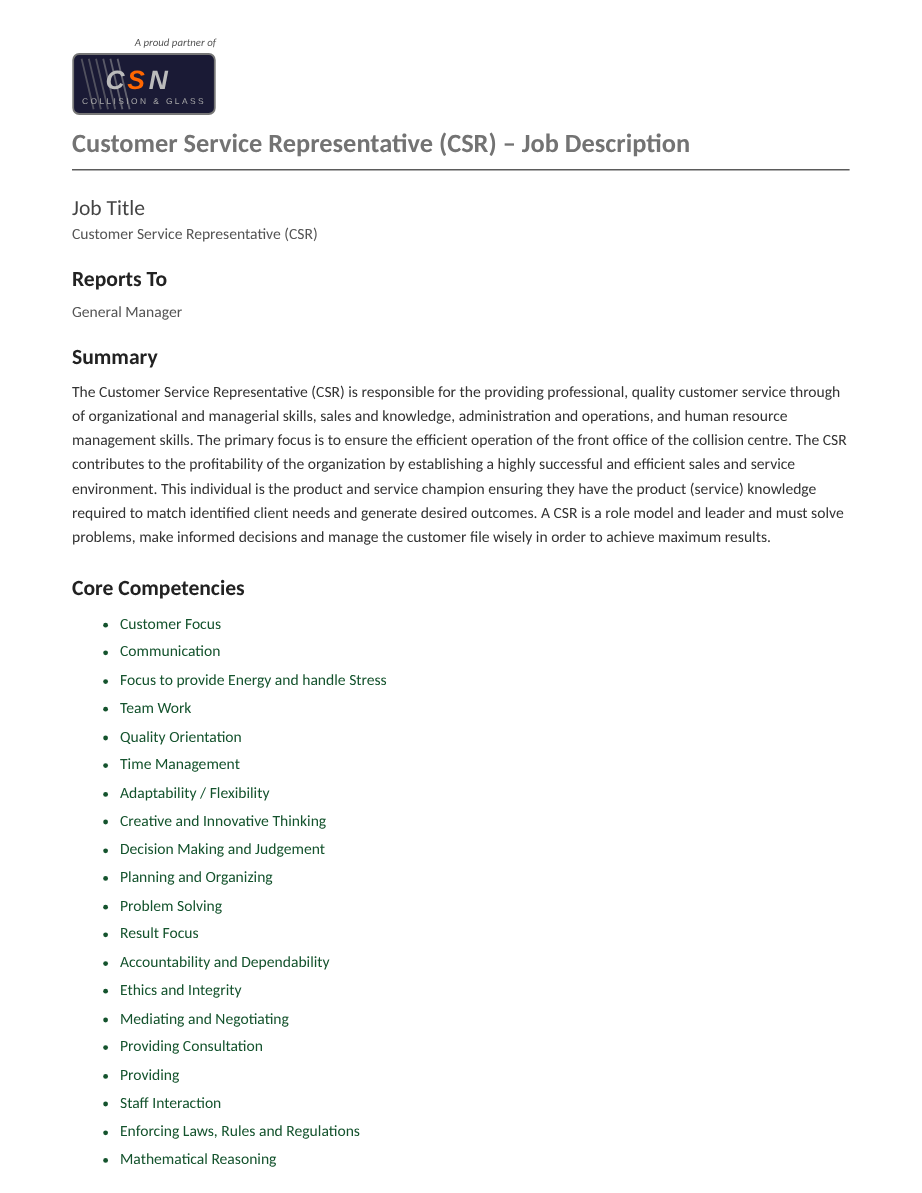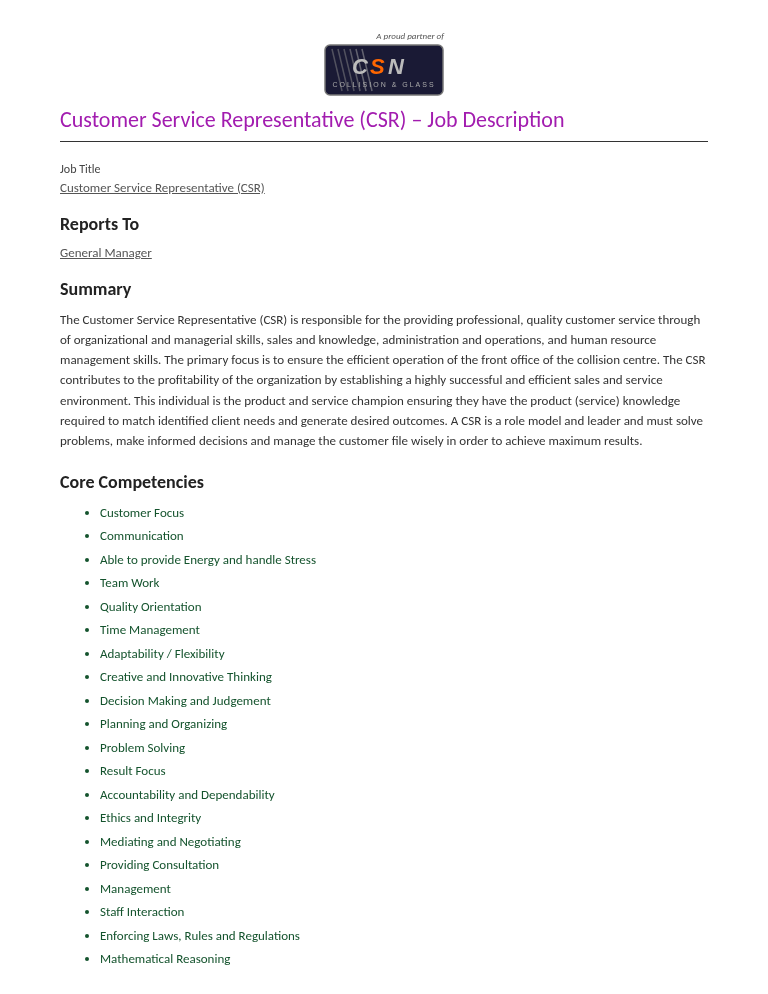--- a/index.html
+++ b/index.html
@@ -20,45 +20,44 @@
     .page {
       width: 768px;
       min-height: 994px;
       background: #ffffff;
       padding: 30px 60px 60px 60px;
       position: relative;
     }
 
     .header-area {
       display: flex;
-      justify-content: center;
+      justify-content: flex-start;
       margin-bottom: 10px;
     }
 
     .page-title {
       font-size: 22px;
-      font-weight: 400;
-      color: #a21caf;
+      font-weight: 700;
+      color: #737373;
       padding-bottom: 8px;
       border-bottom: 1.5px solid #333333;
       margin-bottom: 20px;
     }
 
     .section-label {
-      font-size: 12px;
+      font-size: 18px;
       color: #444444;
       margin-bottom: 4px;
       font-weight: 400;
     }
 
     .section-value {
       font-size: 13px;
       color: #555555;
       margin-bottom: 18px;
-      text-decoration: underline;
     }
 
     .section-heading {
       font-size: 18px;
       font-weight: 700;
       color: #222222;
       margin-top: 10px;
       margin-bottom: 10px;
     }
 
@@ -147,33 +146,33 @@
   <h2 class="section-heading">Reports To</h2>
   <div class="section-value">General Manager</div>
 
   <h2 class="section-heading">Summary</h2>
   <p class="summary-text">The Customer Service Representative (CSR) is responsible for the providing professional, quality customer service through of organizational and managerial skills, sales and knowledge, administration and operations, and human resource management skills. The primary focus is to ensure the efficient operation of the front office of the collision centre. The CSR contributes to the profitability of the organization by establishing a highly successful and efficient sales and service environment. This individual is the product and service champion ensuring they have the product (service) knowledge required to match identified client needs and generate desired outcomes.  A CSR is a role model and leader and must solve problems, make informed decisions and manage the customer file wisely in order to achieve maximum results.</p>
 
   <h2 class="section-heading">Core Competencies</h2>
   <ul class="competencies-list" id="competencies-ul">
   <li>Customer Focus</li>
       <li>Communication</li>
-      <li>Able to provide Energy and  handle Stress</li>
+      <li>Focus to provide Energy and  handle Stress</li>
       <li>Team Work</li>
       <li>Quality Orientation</li>
       <li>Time Management</li>
       <li>Adaptability / Flexibility</li>
       <li>Creative and Innovative Thinking</li>
       <li>Decision Making and Judgement</li>
       <li>Planning and Organizing</li>
       <li>Problem Solving</li>
       <li>Result Focus</li>
       <li>Accountability and Dependability</li>
       <li>Ethics and Integrity</li>
       <li>Mediating and Negotiating</li>
       <li>Providing Consultation</li>
-      <li>Management</li>
+      <li>Providing</li>
       <li>Staff Interaction</li>
       <li>Enforcing Laws, Rules and Regulations</li>
       <li>Mathematical Reasoning</li>
     </ul>
 
 </div>
 
 </body></html>

